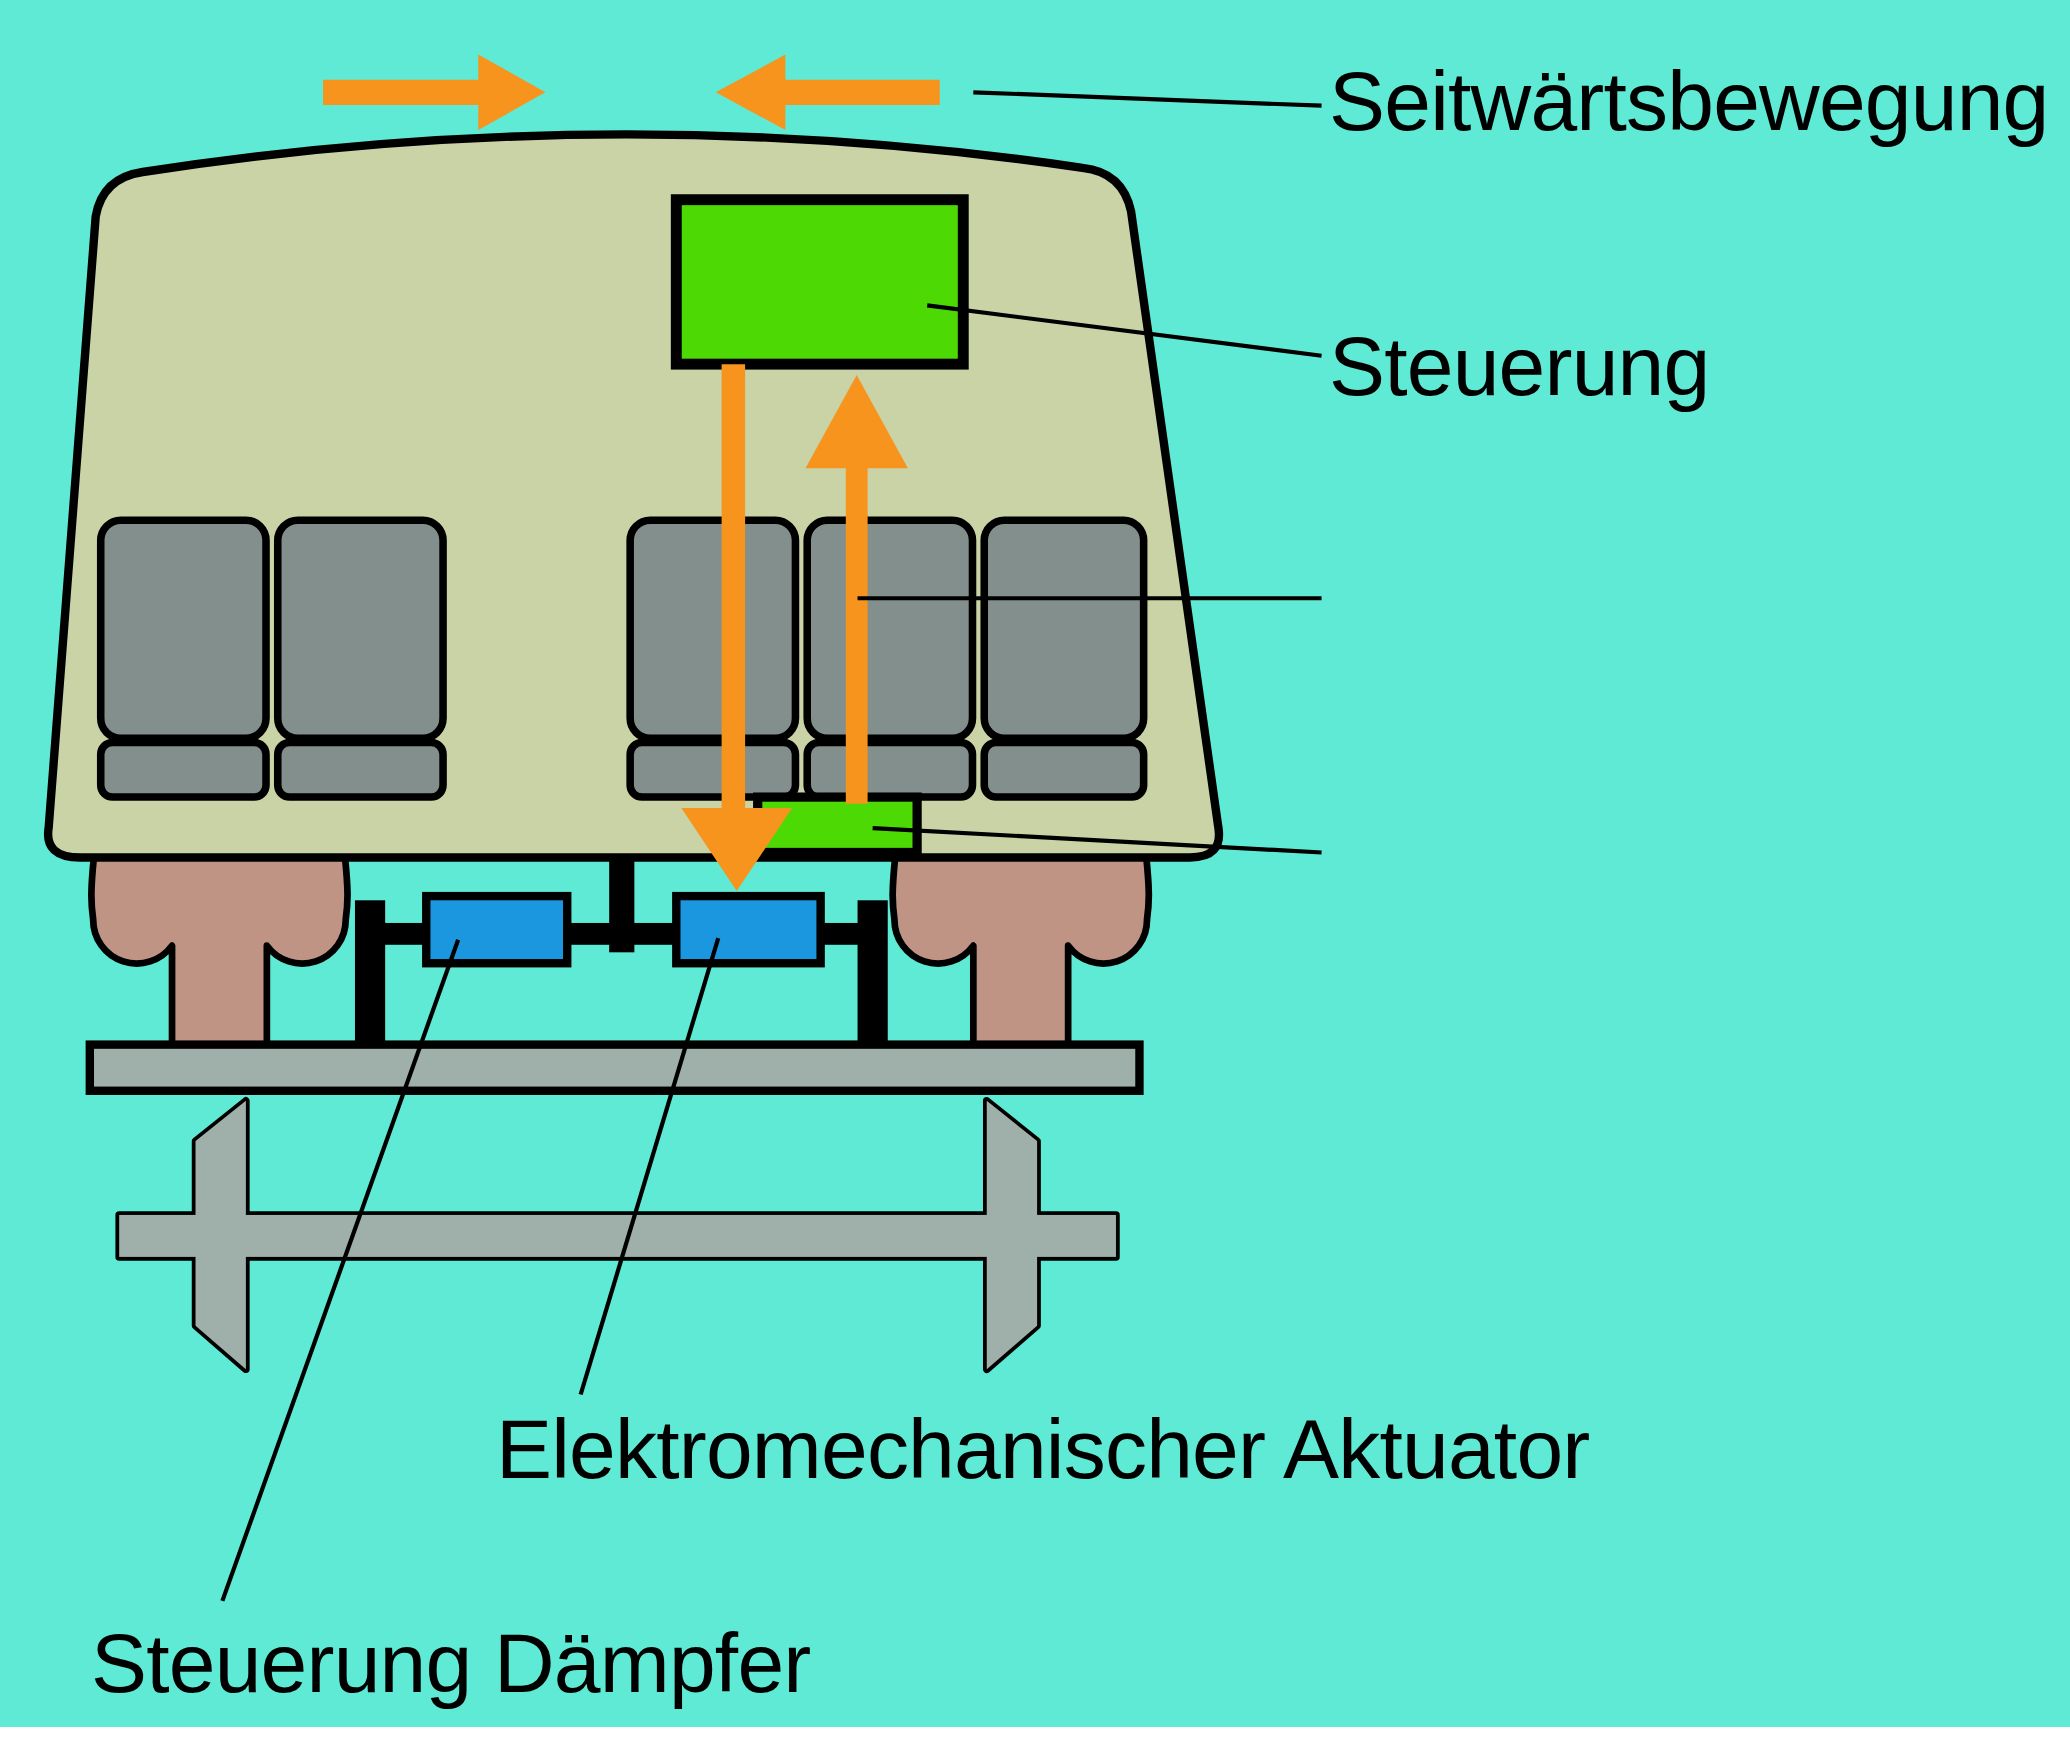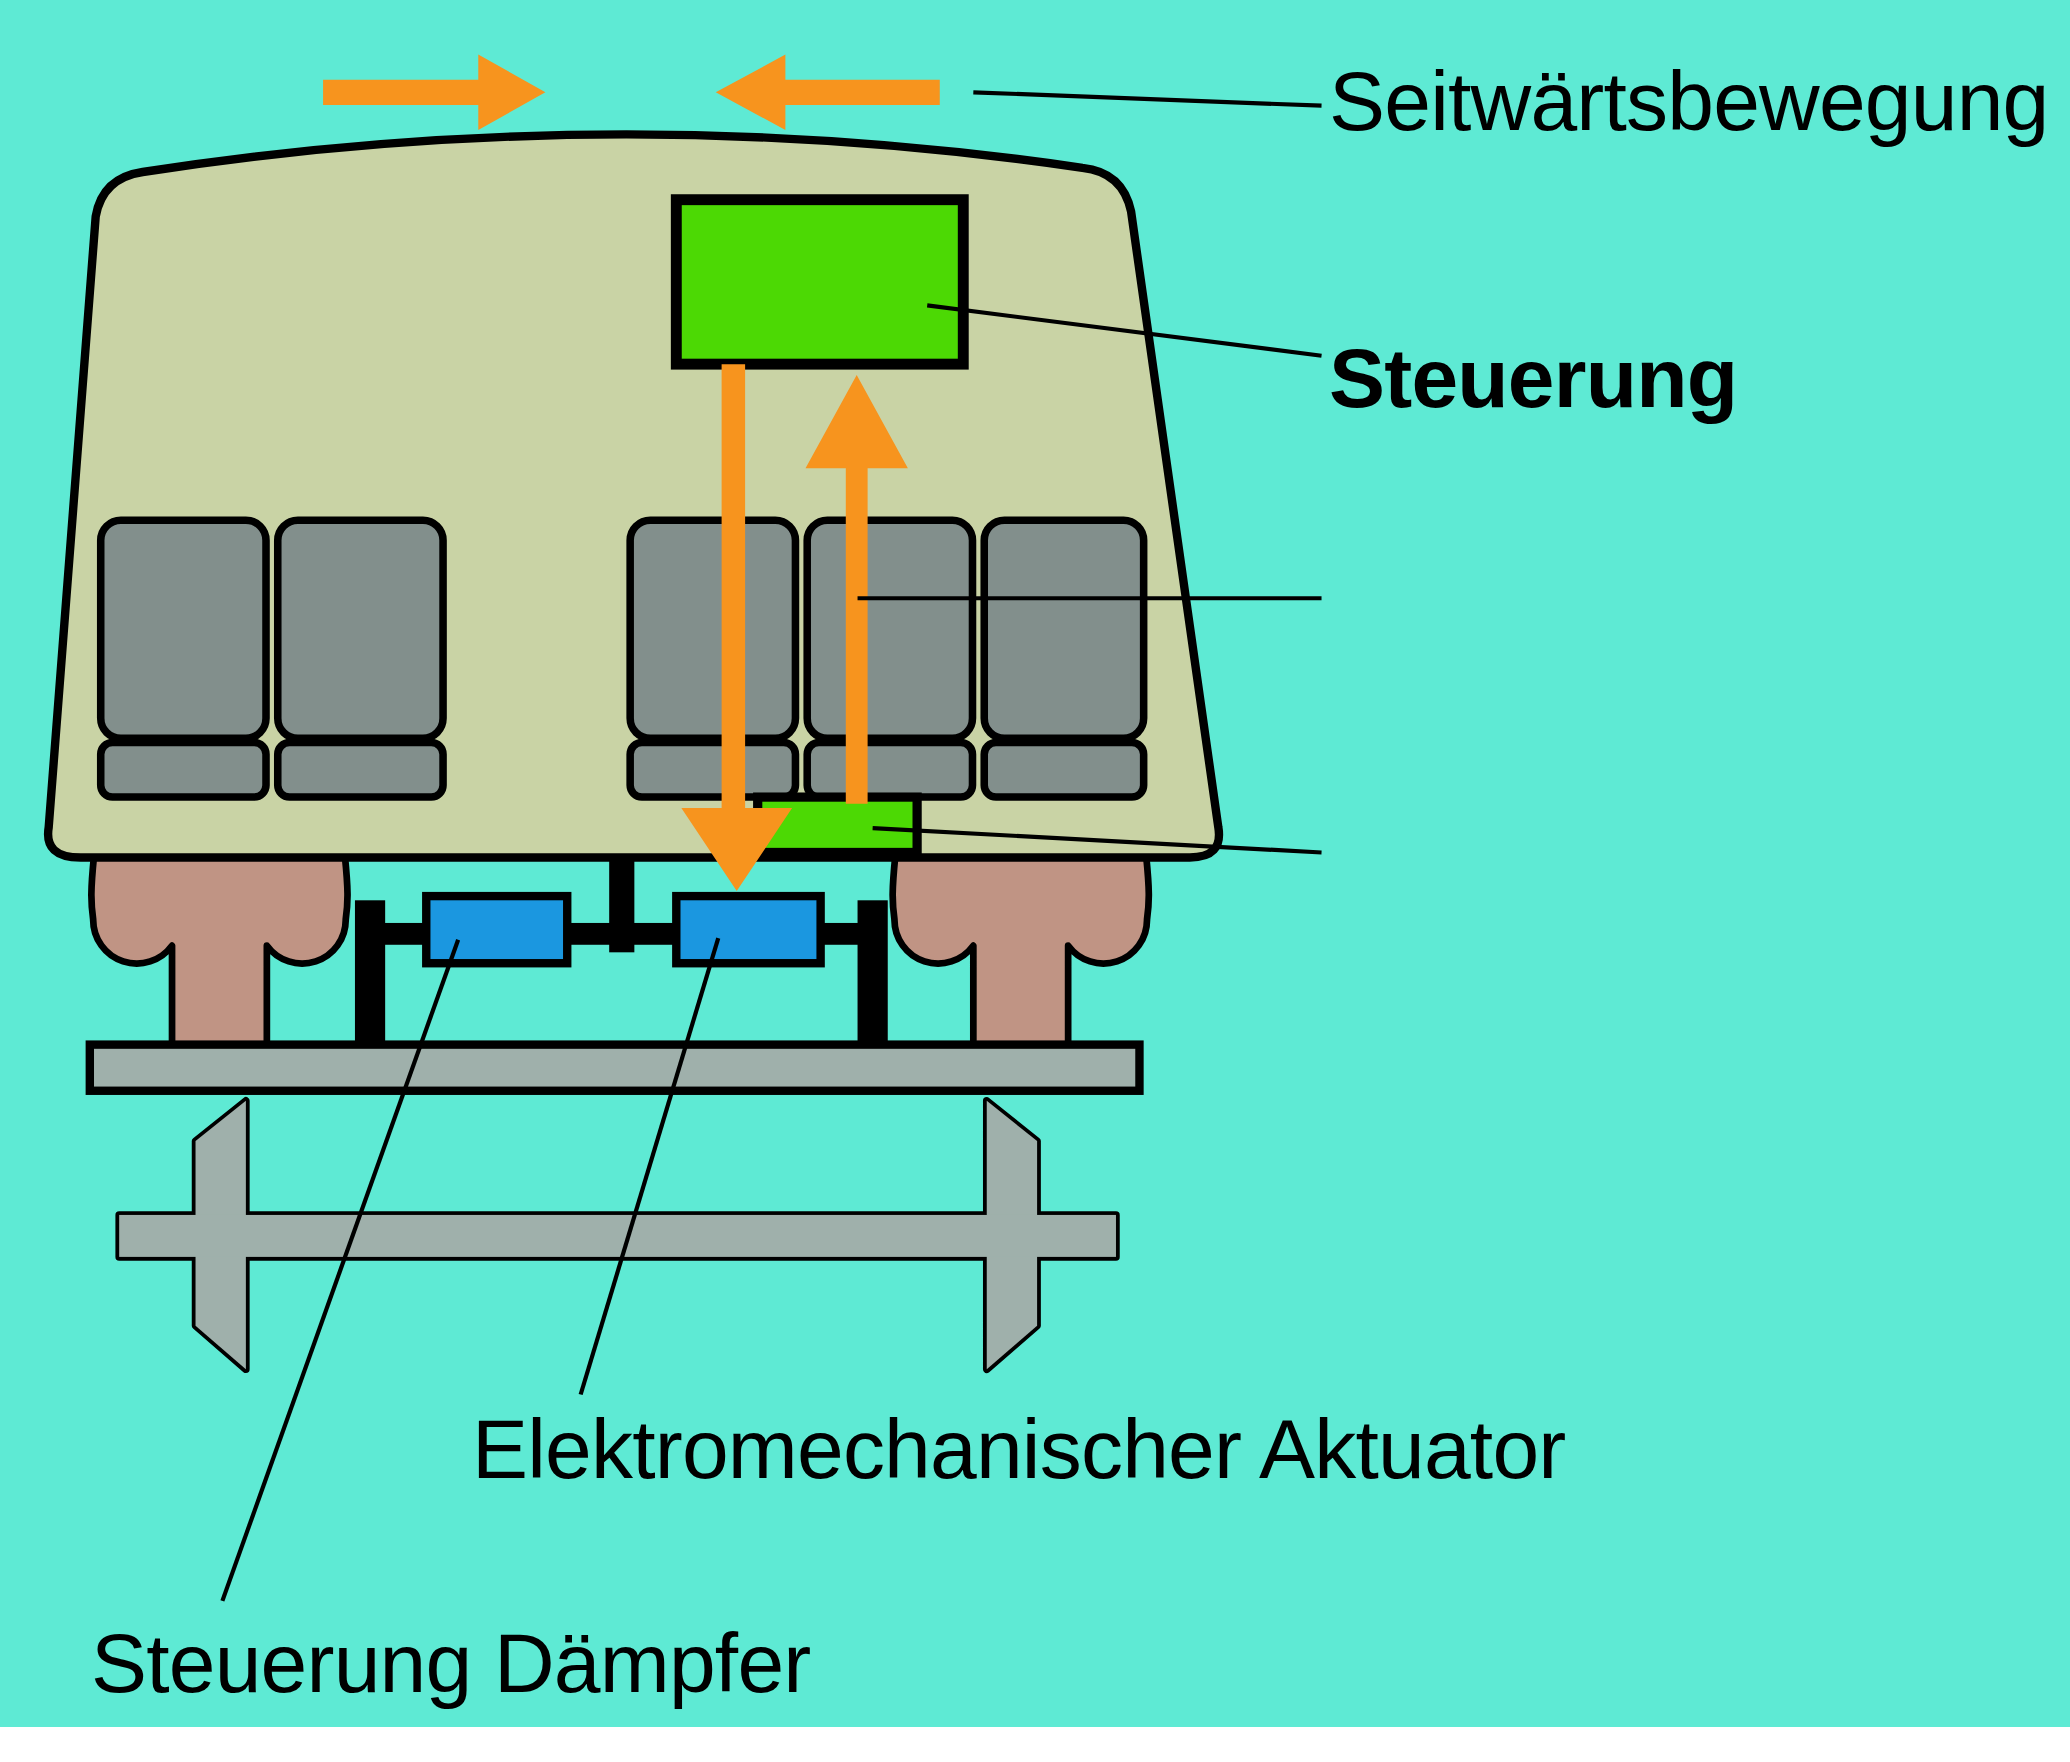--- a/index.html
+++ b/index.html
@@ -117,22 +117,22 @@
       <line x1="1105" y1="364" x2="1575" y2="424"></line>
       <line x1="1022" y1="713" x2="1575" y2="713"></line>
       <line x1="1040" y1="987" x2="1575" y2="1016"></line>
       <line x1="856" y1="1118" x2="692" y2="1662"></line>
       <line x1="546" y1="1120" x2="265" y2="1908"></line>
     </g>
   </svg>
 
   <div class="label" style="left:1329px; top:59px;">Seitwärtsbewegung</div>
 
-  <div class="label" style="left:1329px; top:336px;font-weight:bold;">Steuerung</div>
+  <div class="label" style="left:1329px; top:324px;">Steuerung</div>
 
 
 
-  <div class="label" style="left:472px; top:1407px;">Elektromechanischer Aktuator</div>
+  <div class="label" style="left:496px; top:1407px;">Elektromechanischer Aktuator</div>
 
 
   <div class="label" style="left:91px; top:1621px;">Steuerung Dämpfer</div>
 </div>
 
 
 </body></html>

